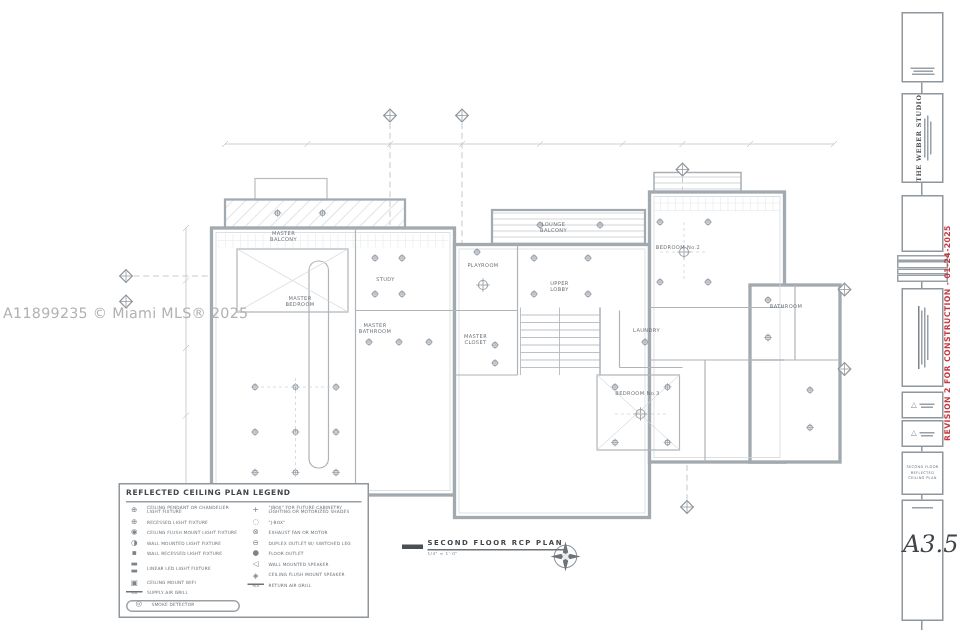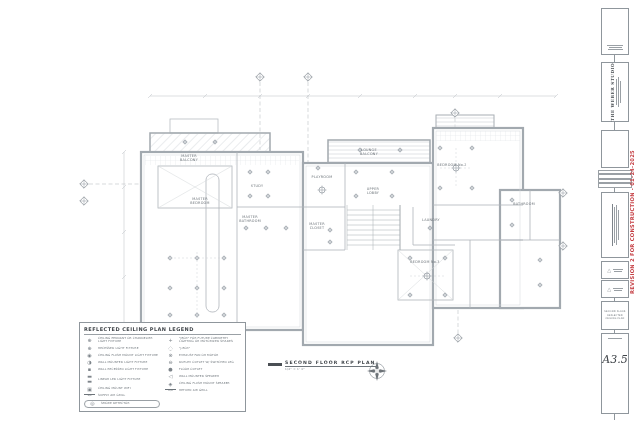--- a/index.html
+++ b/index.html
@@ -38,21 +38,21 @@
        align-items:center;justify-content:center;}
   .firm-name{font-family:"DejaVu Serif",serif;font-size:4.2px;font-weight:bold;color:#4a4f54;
              letter-spacing:.5px;white-space:nowrap;}
   .mbar{height:1px;background:#9aa0a5;margin:1px auto 0 auto;}
   .seal{position:absolute;left:601px;width:28px;height:18px;border:1px solid #8f969c;
         background:#fff;box-sizing:border-box;display:flex;align-items:center;
         justify-content:center;gap:1.5px;}
   .seal .tri{font-size:5px;color:#7d848a;line-height:5px;}
   .sheet-title-box{display:flex;flex-direction:column;align-items:center;justify-content:center;}
   .stl{font-size:2.4px;color:#6d747a;letter-spacing:.2px;text-align:center;line-height:1.5;}
-  .sheet-num{font-family:"DejaVu Serif",serif;font-style:italic;font-size:11px;color:#3f4449;
+  .sheet-num{font-family:"DejaVu Serif",serif;font-style:italic;font-size:16px;color:#3f4449;
              text-align:center;}
   .rev-note{position:absolute;left:548px;top:218px;width:170px;height:8px;
             transform:rotate(-90deg);font-size:5.2px;font-weight:600;color:#c43b40;
             letter-spacing:.25px;text-align:center;white-space:nowrap;}
 </style>
 </head>
 <body>
 
 <div class="sheet">
 
@@ -217,20 +217,21 @@
         <text x="369" y="150.5"><tspan x="369" dy="0">LOUNGE</tspan><tspan x="369" dy="4.2">BALCONY</tspan></text>
         <text x="373" y="190"><tspan x="373" dy="0">UPPER</tspan><tspan x="373" dy="4.2">LOBBY</tspan></text>
         <text x="317" y="225"><tspan x="317" dy="0">MASTER</tspan><tspan x="317" dy="4.2">CLOSET</tspan></text>
         <text x="431" y="221"><tspan x="431" dy="0">LAUNDRY</tspan></text>
         <text x="452" y="166"><tspan x="452" dy="0">BEDROOM No.2</tspan></text>
         <text x="425" y="263"><tspan x="425" dy="0">BEDROOM No.3</tspan></text>
         <text x="524" y="205"><tspan x="524" dy="0">BATHROOM</tspan></text>
       </g>
   </svg>
 
+  <div class="watermark">A11899235 © Miami MLS® 2025</div>
 
   <div class="legend">
     <div class="leg-title">REFLECTED CEILING PLAN LEGEND</div>
     <div class="leg-cols">
       <div class="leg-col" id="legL">
           <div class="leg-row">
             <span class="leg-sym">⊕</span>
             <span class="leg-label">CEILING PENDANT OR CHANDELIER LIGHT FIXTURE</span>
           </div>
           <div class="leg-row">

